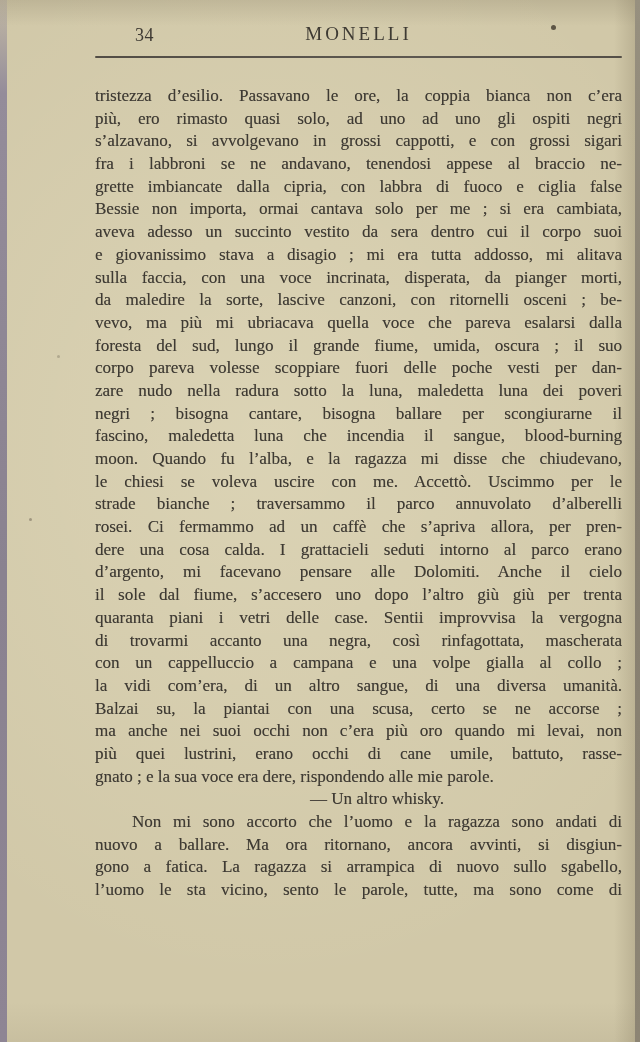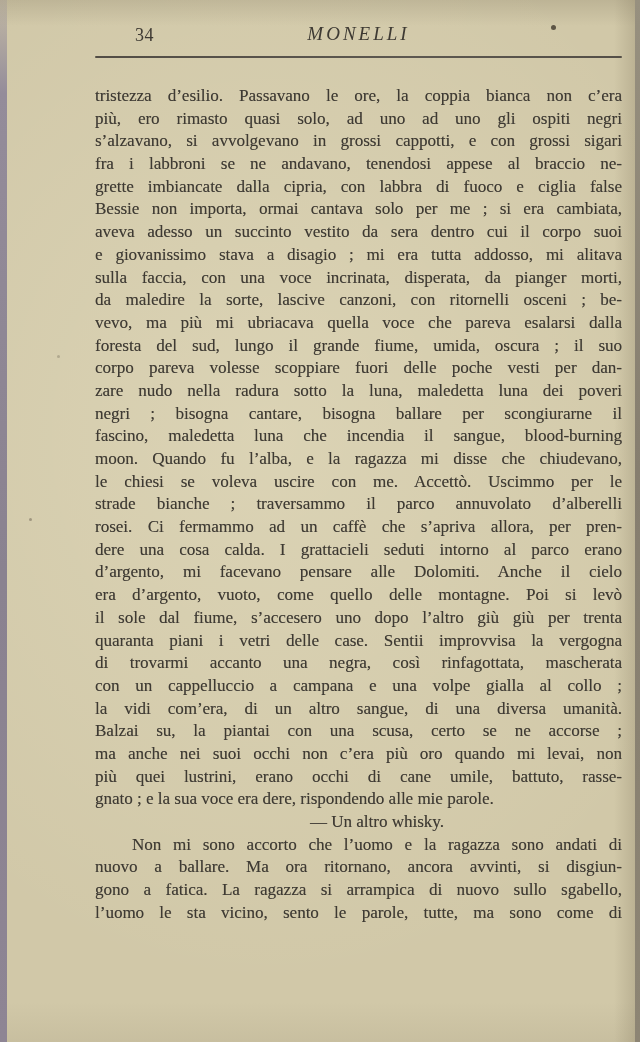--- a/index.html
+++ b/index.html
@@ -26,21 +26,21 @@
   .edge-right-dark{
     position:absolute;right:0;top:0;bottom:0;width:5px;
     background:linear-gradient(to bottom,#97907f 0%, #867e6f 45%, #8d8574 100%);
   }
   .page-number{
     position:absolute;left:95px;top:25px;
     font-size:18px;color:#3e3a33;letter-spacing:0.5px;margin-left:40px;
   }
   .running-header{
     position:absolute;left:95px;top:23px;width:527px;
-    text-align:center;font-style:italic;font-size:19px;
+    text-align:center;font-size:19px;
     letter-spacing:3px;color:#3e3a33;
   }
   .header-rule{
     position:absolute;left:95px;top:56px;width:527px;height:2px;
     background:linear-gradient(to right,#524d45,#5d5850 60%,#544f47);
     border-radius:1px;
   }
   .page-text{
     position:absolute;left:95px;top:85px;width:527px;
     font-size:17px;line-height:22.7px;color:#3e3a33;
@@ -84,21 +84,20 @@
       <div class="line justify">corpo pareva volesse scoppiare fuori delle poche vesti per dan-</div>
       <div class="line justify">zare nudo nella radura sotto la luna, maledetta luna dei poveri</div>
       <div class="line justify">negri ; bisogna cantare, bisogna ballare per scongiurarne il</div>
       <div class="line justify">fascino, maledetta luna che incendia il sangue, blood-burning</div>
       <div class="line justify">moon. Quando fu l’alba, e la ragazza mi disse che chiudevano,</div>
       <div class="line justify">le chiesi se voleva uscire con me. Accettò. Uscimmo per le</div>
       <div class="line justify">strade bianche ; traversammo il parco annuvolato d’alberelli</div>
       <div class="line justify">rosei. Ci fermammo ad un caffè che s’apriva allora, per pren-</div>
       <div class="line justify">dere una cosa calda. I grattacieli seduti intorno al parco erano</div>
       <div class="line justify">d’argento, mi facevano pensare alle Dolomiti. Anche il cielo</div>
-      <div class="line justify">era d’argento, vuoto, come quello delle montagne. Poi si levò</div>
       <div class="line justify">il sole dal fiume, s’accesero uno dopo l’altro giù giù per trenta</div>
       <div class="line justify">quaranta piani i vetri delle case. Sentii improvvisa la vergogna</div>
       <div class="line justify">di trovarmi accanto una negra, così rinfagottata, mascherata</div>
       <div class="line justify">con un cappelluccio a campana e una volpe gialla al collo ;</div>
       <div class="line justify">la vidi com’era, di un altro sangue, di una diversa umanità.</div>
       <div class="line justify">Balzai su, la piantai con una scusa, certo se ne accorse ;</div>
       <div class="line justify">ma anche nei suoi occhi non c’era più oro quando mi levai, non</div>
       <div class="line justify">più quei lustrini, erano occhi di cane umile, battuto, rasse-</div>
       <div class="line left">gnato ; e la sua voce era dere, rispondendo alle mie parole.</div>
       <div class="line indent-left">— Un altro whisky.</div>

